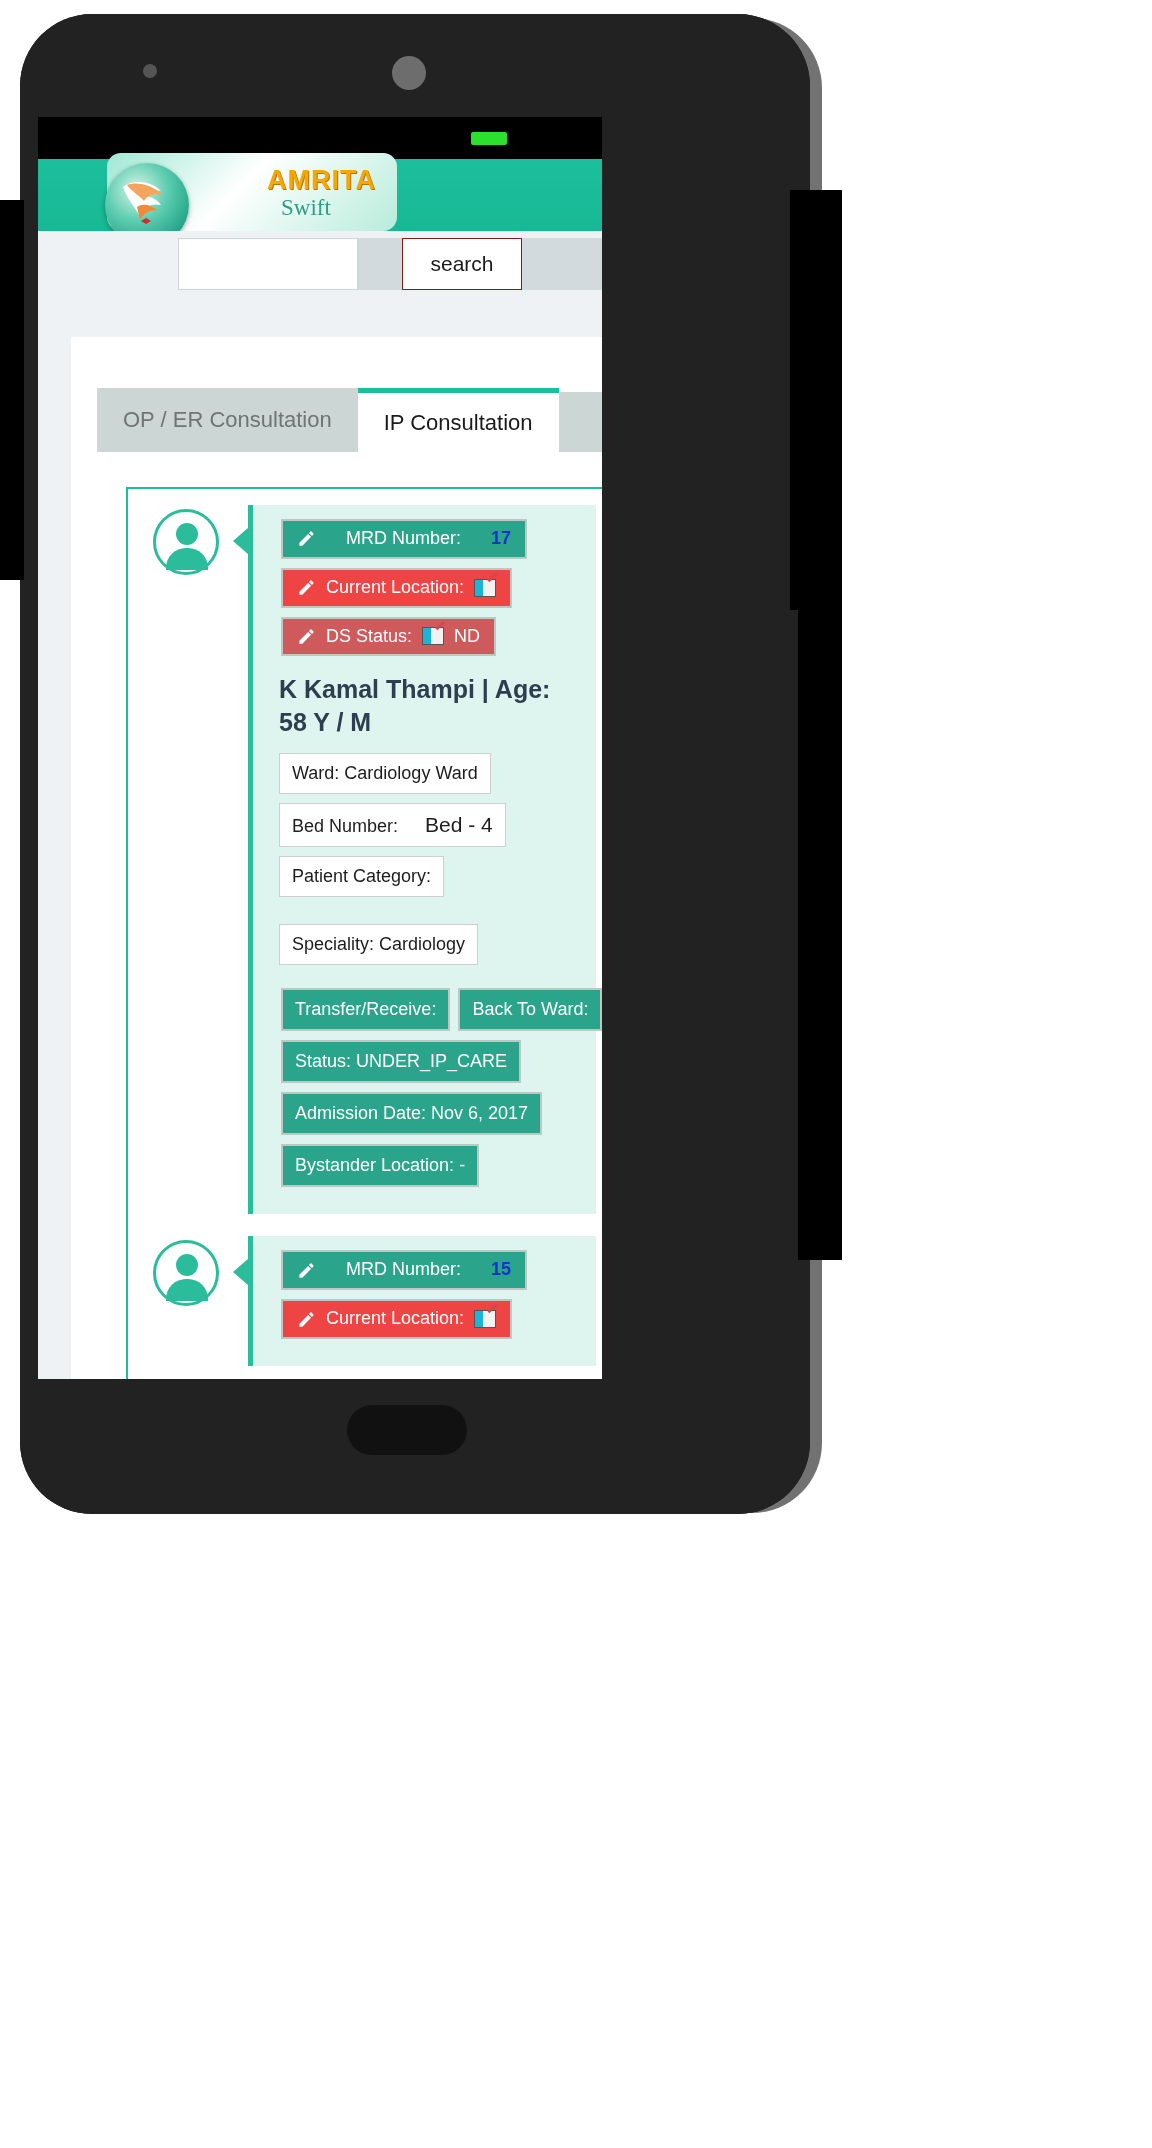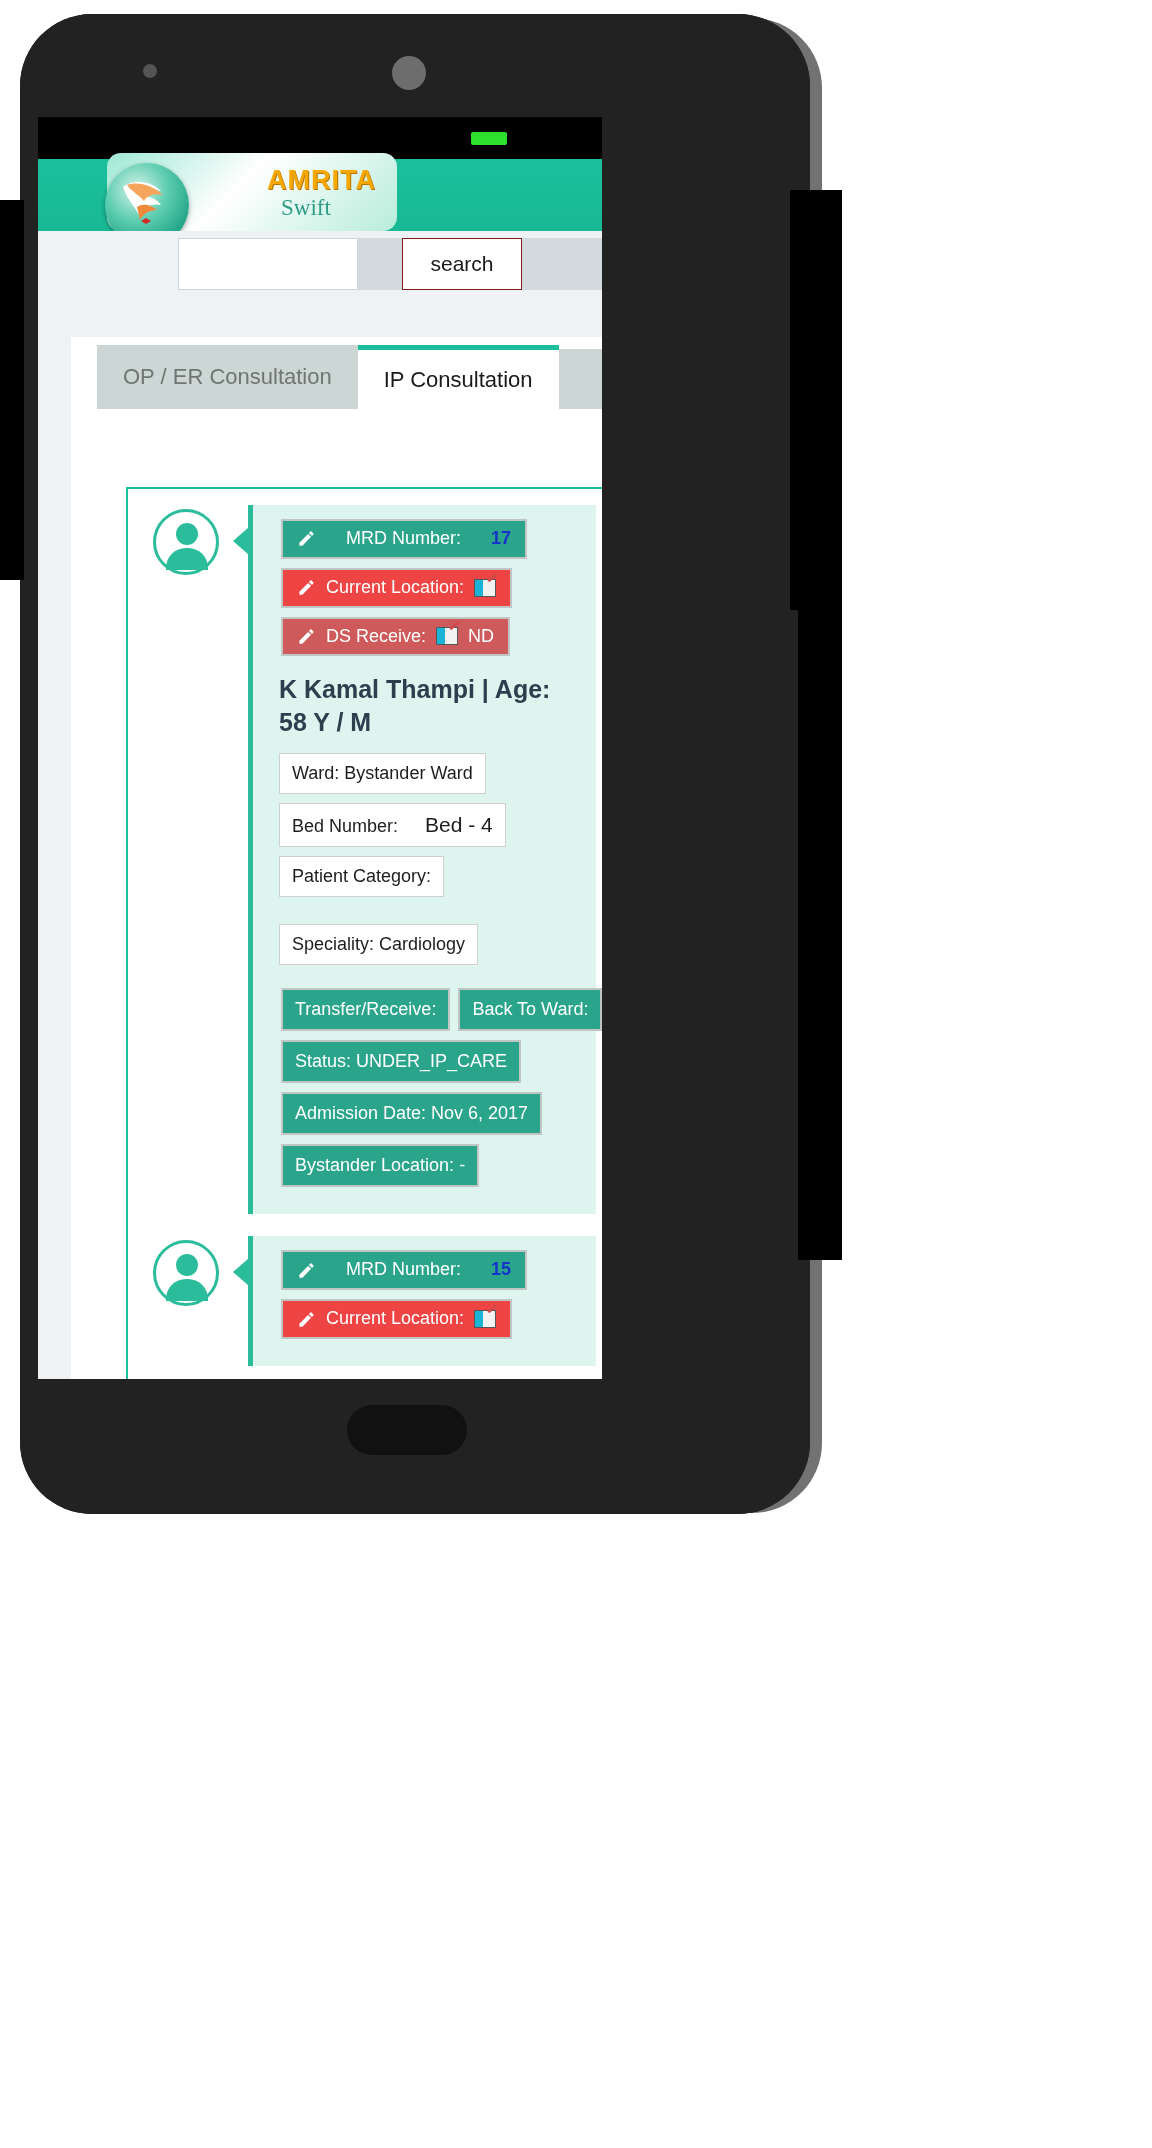--- a/index.html
+++ b/index.html
@@ -132,21 +132,21 @@
     border-top:7px solid #fff;
   }
 
   
   .content{
     position:absolute; left:33px; top:220px; width:644px; height:1100px;
     background:#fff;
   }
 
   
-  .tabs{ position:relative; height:82px; padding-top:8px; padding-left:26px; }
+  .tabs{ position:relative; height:82px; padding-top:8px; padding-left:26px;margin-top:43px; }
   .tab{
     display:inline-block; vertical-align:bottom; height:64px; line-height:64px;
     padding:0 26px; font-size:22px; cursor:pointer;
   }
   .tab.inactive{ background:#ccd6d4; color:#6e7573; }
   .tab.active{
     background:#fff; color:#1a1a1a; border-top:5px solid #1cbf9c; line-height:59px;
   }
   .tab-filler{
     display:inline-block; vertical-align:bottom; width:76px; height:60px;
@@ -331,28 +331,28 @@
                 <path fill="#fff" d="M3 17.25V21h3.75L17.8 9.94l-3.75-3.75L3 17.25zM20.7 7.04a1 1 0 0 0 0-1.41l-2.34-2.34a1 1 0 0 0-1.41 0l-1.83 1.83 3.75 3.75 1.83-1.83z"></path>
               </svg>
               <span>Current Location:</span>
               <span class="mini-doc"></span>
             </div>
 
             <div class="badge red">
               <svg class="pencil" viewBox="0 0 24 24">
                 <path fill="#fff" d="M3 17.25V21h3.75L17.8 9.94l-3.75-3.75L3 17.25zM20.7 7.04a1 1 0 0 0 0-1.41l-2.34-2.34a1 1 0 0 0-1.41 0l-1.83 1.83 3.75 3.75 1.83-1.83z"></path>
               </svg>
-              <span>DS Receive:</span>
+              <span>DS Status:</span>
               <span class="mini-doc"></span>
               <span>ND</span>
             </div>
 
             <div class="p-name">K Kamal Thampi | Age: 58 Y / M</div>
 
-            <div class="field wide">Ward: Bystander Ward</div><br>
+            <div class="field wide">Ward: Cardiology Ward</div><br>
             <div class="field wide">
               <span>Bed Number:</span>
               <span class="bedval">Bed - 4</span>
             </div><br>
             <div class="field wide">Patient Category:</div><br>
             <br>
             <div class="field wide">Speciality: Cardiology</div>
 
             <div class="divider-row"></div>
 

